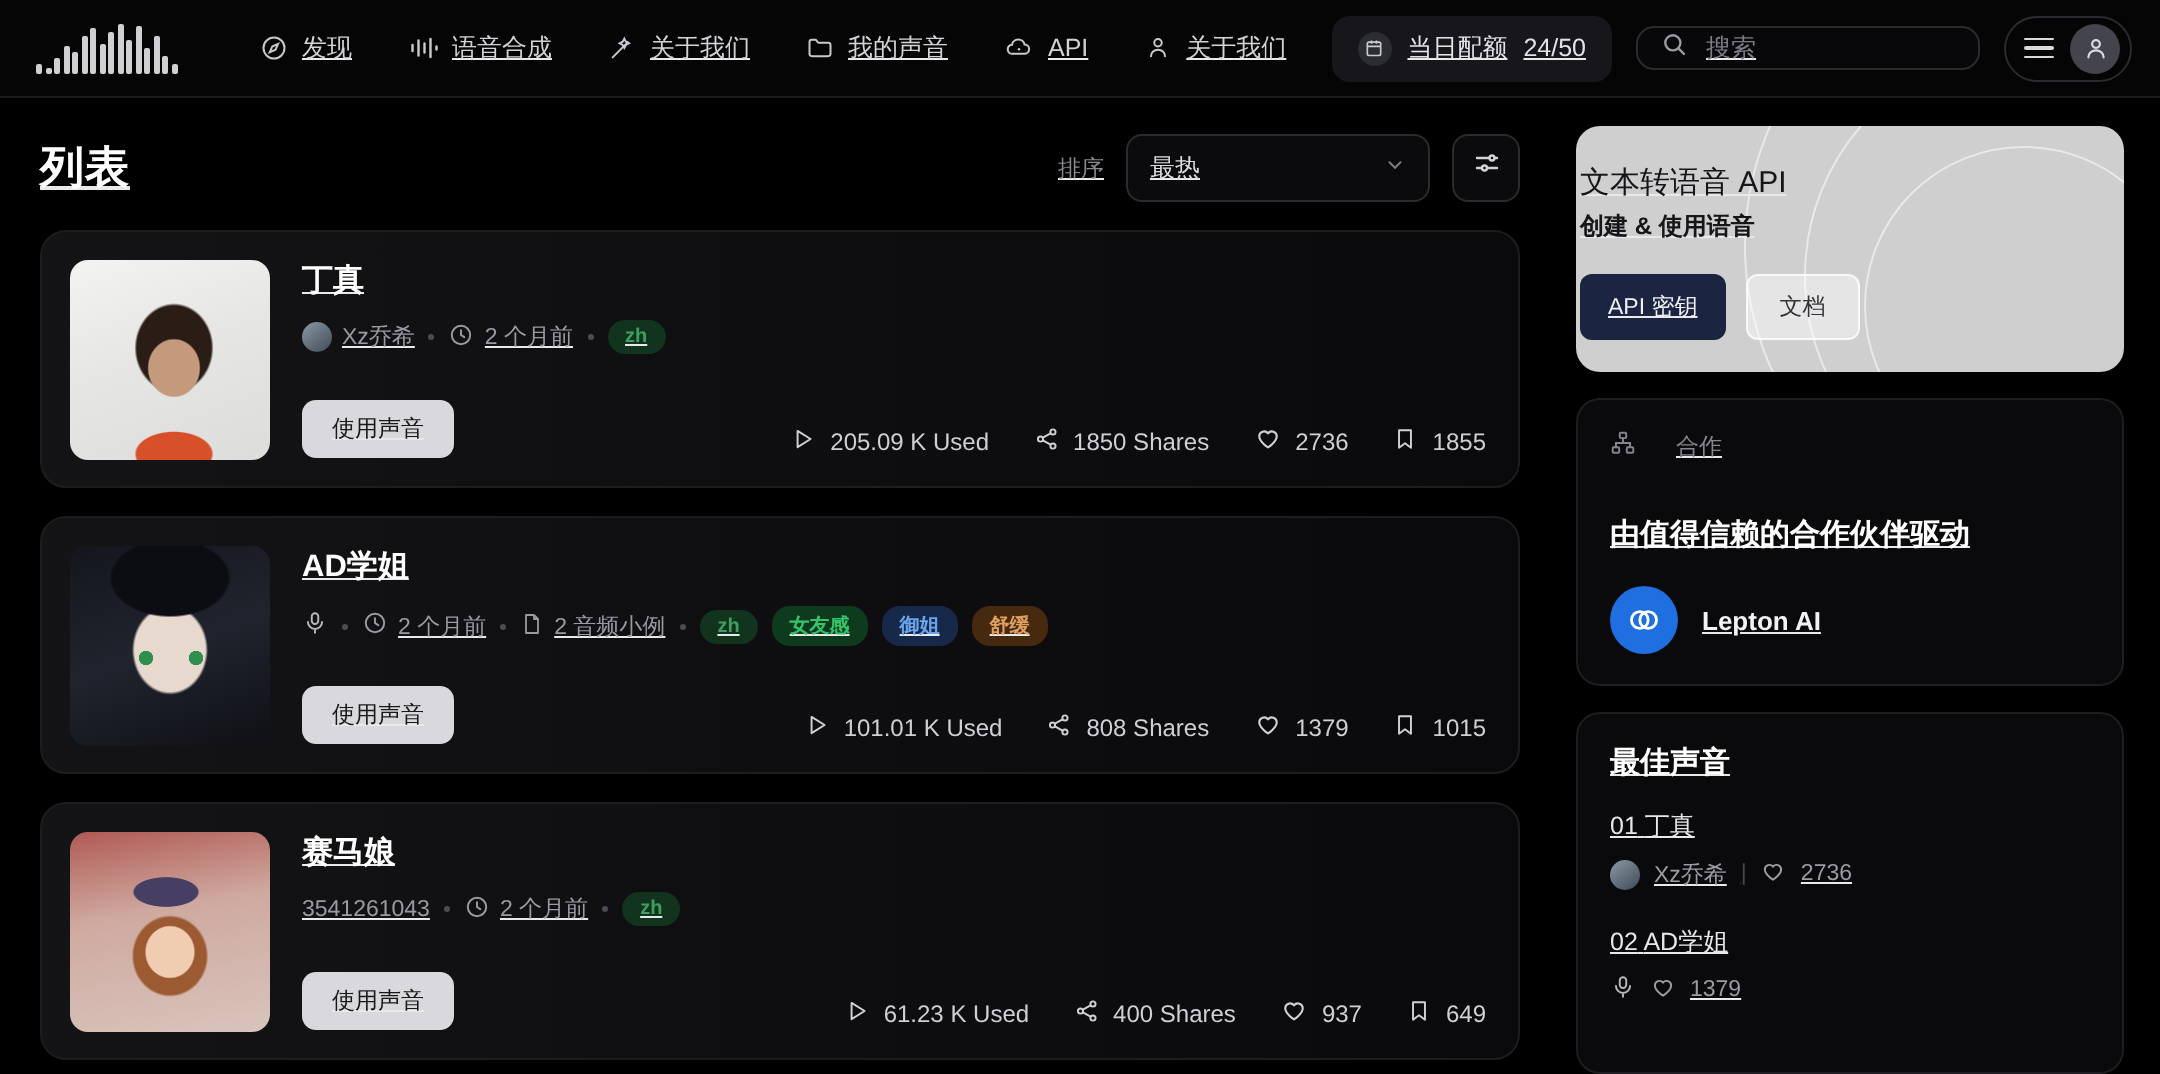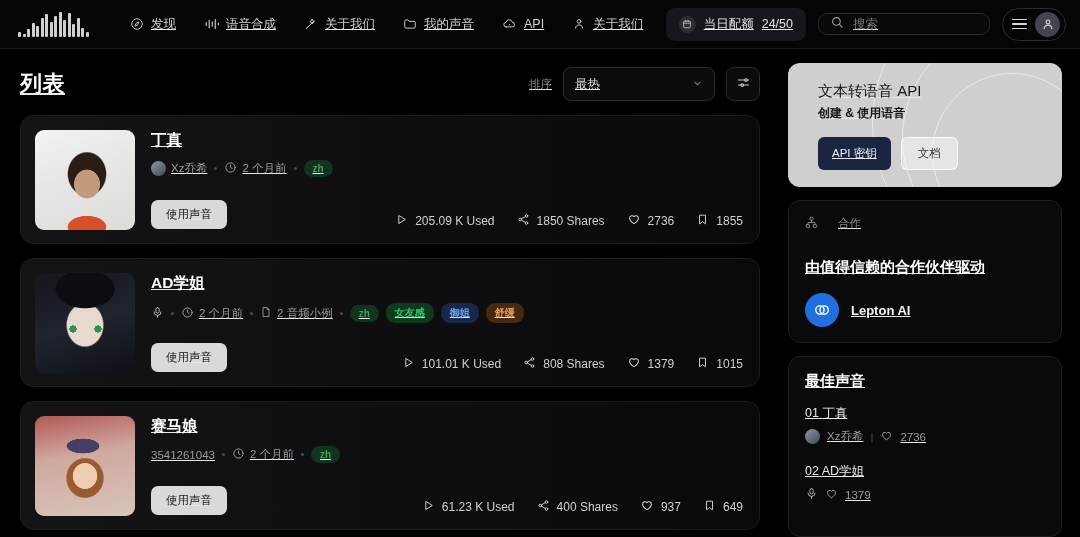--- a/index.html
+++ b/index.html
@@ -110,21 +110,21 @@
     display: flex; align-items: center; gap: 22px;
     font-size: 12px; color: #cfcfd6;
   }
   .stat { display: flex; align-items: center; gap: 7px; white-space: nowrap; cursor: pointer; }
 
   
   .rail { width: 274px; flex: 0 0 274px; padding-top: 14px; display: flex; flex-direction: column; gap: 13px; }
 
   .promo {
     position: relative; border-radius: 12px; overflow: hidden;
-    background: #cfcfd0; height: 133px; padding: 19px 30px; color: #15151a;
+    background: #cfcfd0; height: 133px; padding: 19px 2px; color: #15151a;
   }
   .promo .swirl { position: absolute; border: 1px solid rgba(255,255,255,.55); border-radius: 50%; }
   .promo .t1 { position: relative; font-size: 15px; margin-bottom: 4px; }
   .promo .t2 { position: relative; font-size: 12px; font-weight: bold; margin-bottom: 15px; }
   .promo .btns { position: relative; display: flex; gap: 10px; }
   .pbtn-dark { background: #1b2440; color: #f0f0f4; font-size: 11.5px; padding: 8px 14px; border-radius: 6px; border: none; cursor: pointer; font-family: inherit; }
   .pbtn-light { background: rgba(255,255,255,.45); color: #33333b; font-size: 11.5px; padding: 8px 16px; border-radius: 6px; border: 1px solid rgba(255,255,255,.75); cursor: pointer; font-family: inherit; }
 
   .panel { border: 1px solid #1d1d22; border-radius: 12px; background: #0a0a0c; padding: 15px 16px; }
   .panel-label { display: flex; align-items: center; gap: 20px; font-size: 11.5px; color: #85858e; margin-bottom: 27px; }

